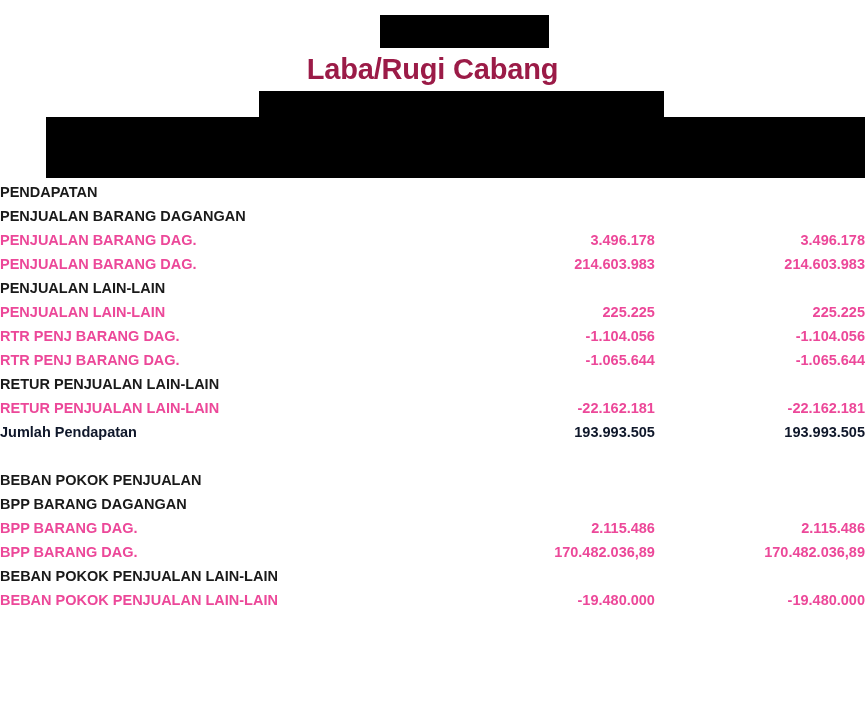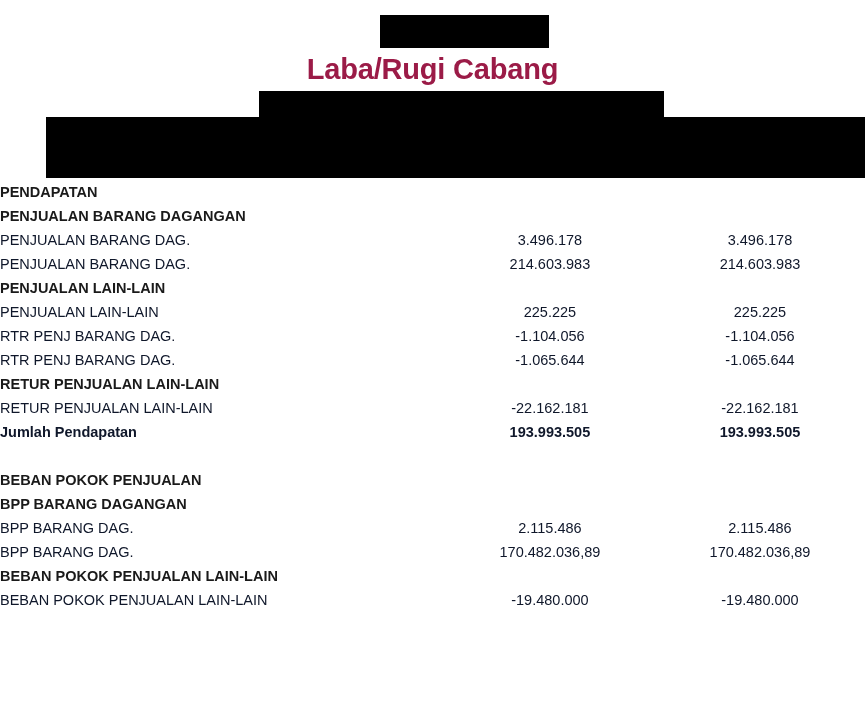--- a/index.html
+++ b/index.html
@@ -58,34 +58,34 @@
     white-space: nowrap;
   }
   td.cell-label {
     width: 430px;
     text-align: left;
     padding-left: 75px;
     box-sizing: border-box;
   }
   td.cell-num {
     width: 203px;
-    text-align: center;
+    text-align: right;
     box-sizing: border-box;
   }
   td.col1 { padding-right: 227px; }
   td.col2 { padding-right: 52px; }
 
   
   tr.lvl0 td.cell-label { padding-left: 75px; }
   tr.lvl1 td.cell-label { padding-left: 87px; }
   tr.lvl2 td.cell-label { padding-left: 105px; }
 
   
   tr.bold td { font-weight: bold; }
-  tr.normal td { font-weight: normal; color: #0f172a; }
+  tr.normal td { font-weight: bold; color: #ec4899; }
   tr.total td { font-weight: bold; color: #0f172a; }
 
   
   tr.ruled td.cell-num {
     position: relative;
   }
 
   
   tr.spacer td { height: 24px; line-height: 24px; }
 </style>

